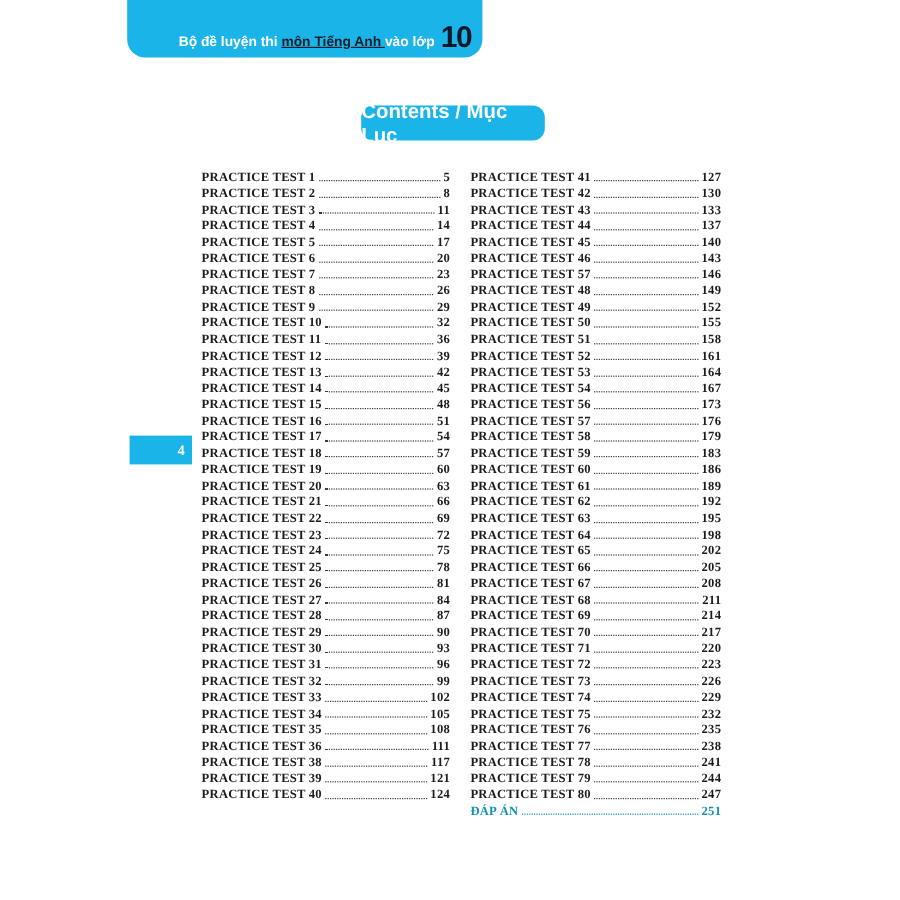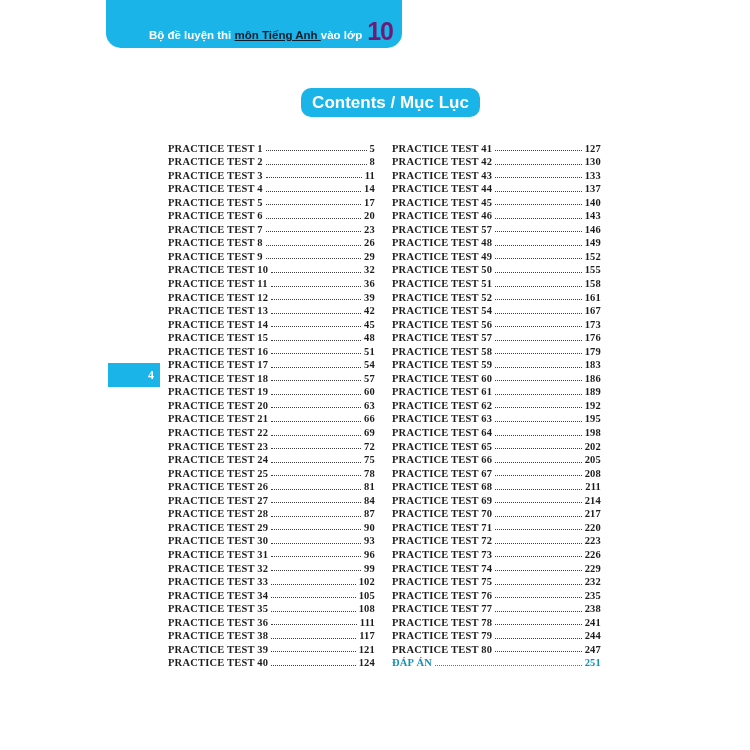--- a/index.html
+++ b/index.html
@@ -7,25 +7,25 @@
         font-family:"Liberation Serif",serif;}
 
   
   .banner{position:absolute;left:106px;top:-16px;width:296px;height:64px;
           background:#1ab4e8;border-radius:15px;
           display:flex;align-items:flex-end;justify-content:flex-end;
           padding:0 9px 7px 10px;box-sizing:border-box;
           font-family:"Liberation Sans",sans-serif;font-weight:bold;}
   .banner .seg{font-size:11.5px;line-height:12px;color:#ffffff;white-space:pre;}
   .banner .seg.dark{color:#0e1d2b;text-decoration:underline;}
-  .banner .grade{font-size:25px;line-height:19px;color:#701a75;margin-left:5px;
+  .banner .grade{font-size:25px;line-height:19px;color:#0f172a;margin-left:5px;
                  letter-spacing:-1px;}
 
   
-  .contents-pill{position:absolute;left:301px;top:88px;width:179px;height:29px;
+  .contents-pill{position:absolute;left:301px;top:88px;width:153px;height:29px;
                  background:#1ab4e8;border-radius:10px;
                  display:flex;align-items:center;justify-content:center;
                  font-family:"Liberation Sans",sans-serif;font-weight:bold;
                  font-size:17px;color:#ffffff;}
 
   
   .page-badge{position:absolute;left:108px;top:363px;width:52px;height:24px;
               background:#1ab4e8;color:#ffffff;
               display:flex;align-items:center;justify-content:flex-end;
               padding-right:6px;box-sizing:border-box;
@@ -312,20 +312,25 @@
         <span class="toc-label">PRACTICE TEST 51</span>
         <span class="toc-dots"></span>
         <span class="toc-page">158</span>
       </div>
       <div class="toc-row">
         <span class="toc-label">PRACTICE TEST 52</span>
         <span class="toc-dots"></span>
         <span class="toc-page">161</span>
       </div>
       <div class="toc-row">
+        <span class="toc-label">PRACTICE TEST 53</span>
+        <span class="toc-dots"></span>
+        <span class="toc-page">164</span>
+      </div>
+      <div class="toc-row">
         <span class="toc-label">PRACTICE TEST 54</span>
         <span class="toc-dots"></span>
         <span class="toc-page">167</span>
       </div>
       <div class="toc-row">
         <span class="toc-label">PRACTICE TEST 56</span>
         <span class="toc-dots"></span>
         <span class="toc-page">173</span>
       </div>
       <div class="toc-row">

